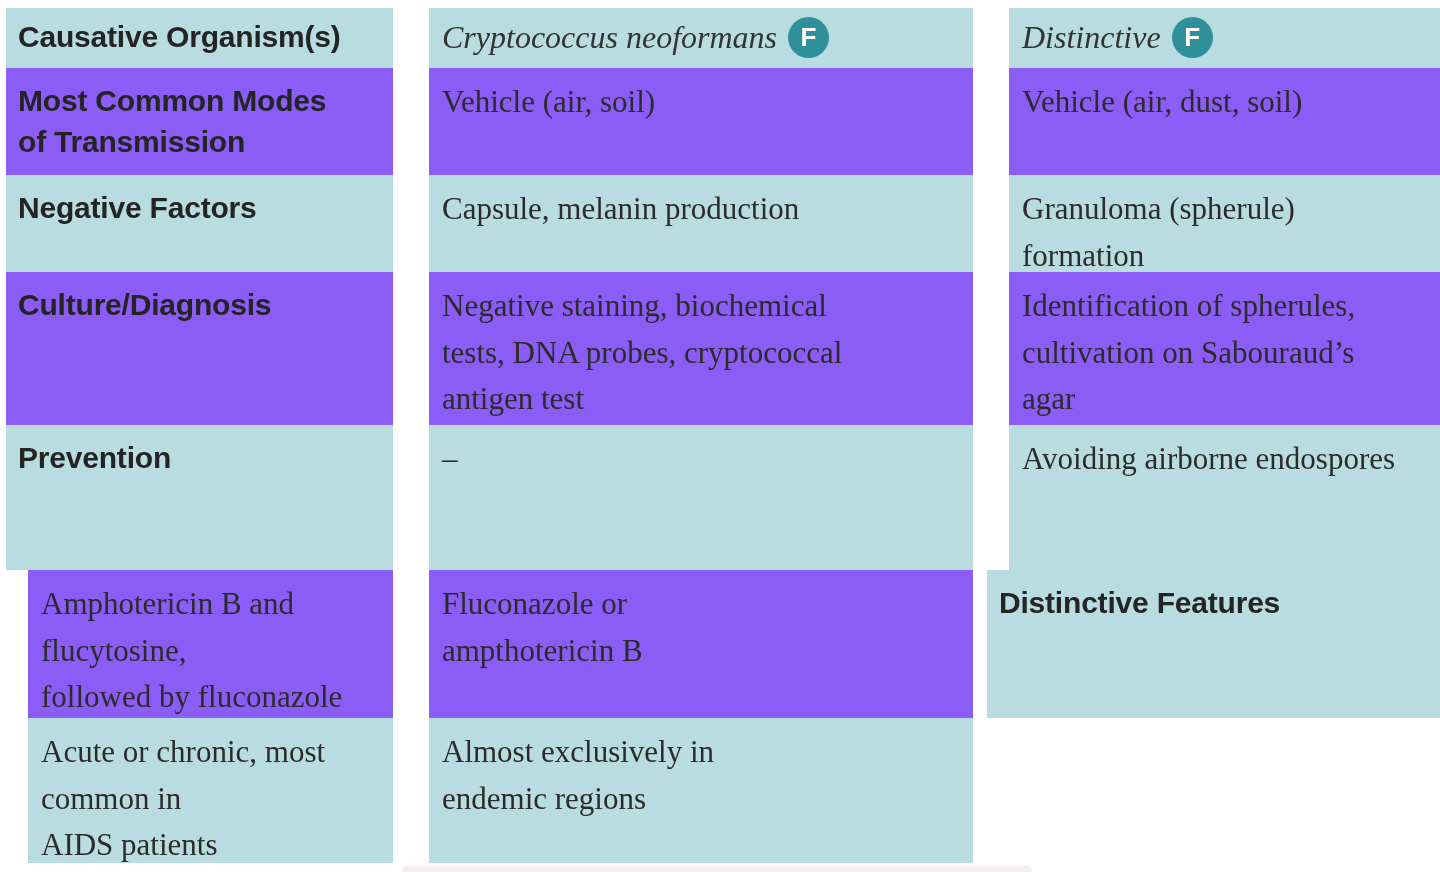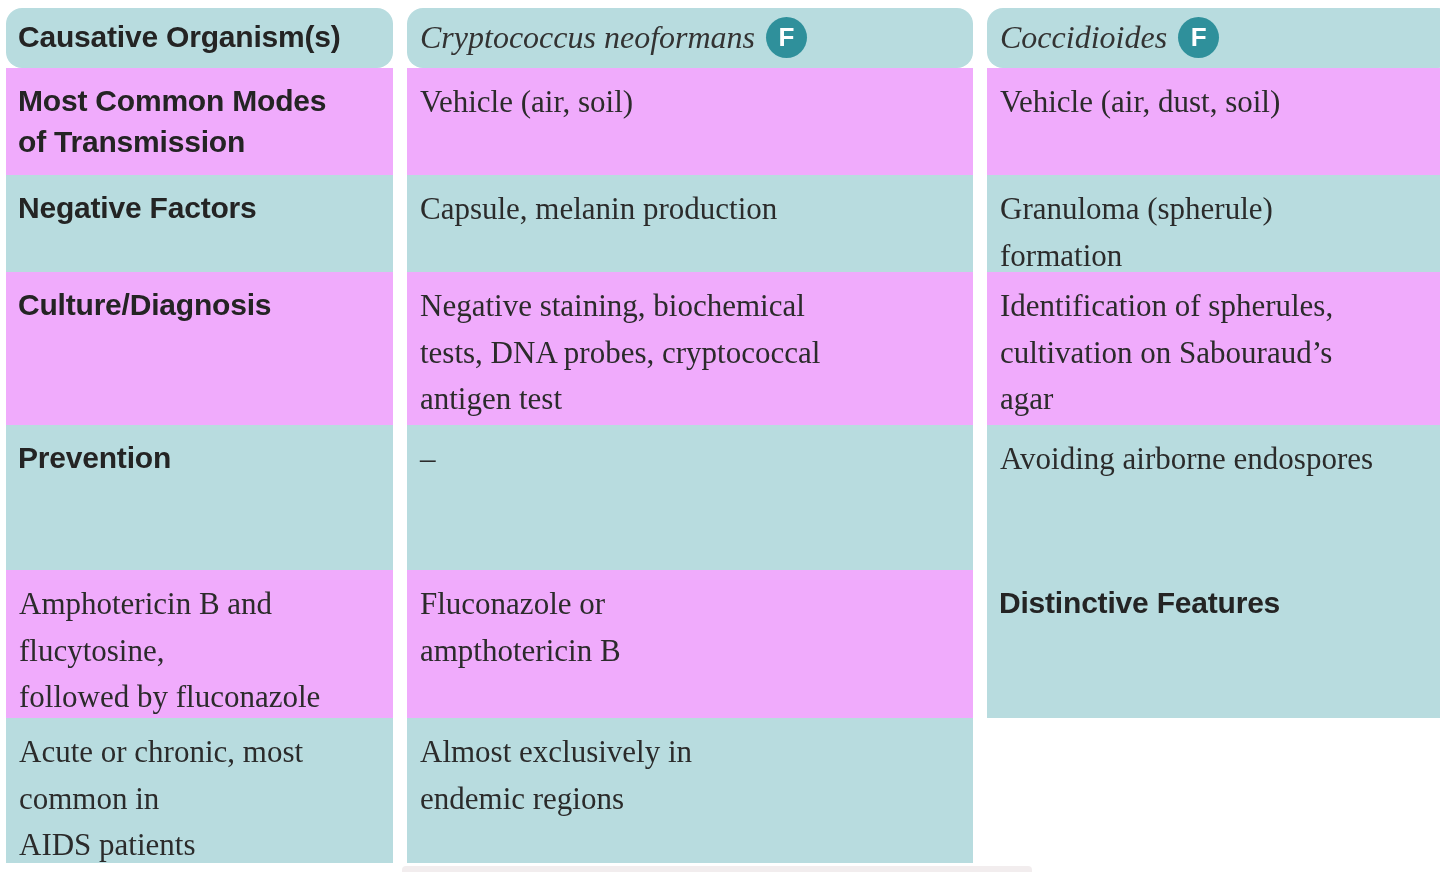--- a/index.html
+++ b/index.html
@@ -18,21 +18,21 @@
     top: 8px;
     display: grid;
     grid-template-columns: 387px 566px 467px;
     grid-template-rows: 60px 107px 97px 153px 145px 148px 145px;
     column-gap: 14px;
     row-gap: 0;
   }
 
   .cell { box-sizing: border-box; overflow: hidden; }
   .c-dark  { background: #b8dcdf; }
-  .c-light { background: #f0abfc; }
+  .c-light { background: #8b5cf6; }
 
   
   .label-cell {
     font-family: "Liberation Sans", sans-serif;
     font-weight: 700;
     font-size: 30px;
     line-height: 1.35;
     color: #242424;
     padding: 13px 8px 0 12px;
     white-space: pre-line;
@@ -40,29 +40,29 @@
   }
 
   
   .body-cell {
     font-family: "Liberation Serif", serif;
     font-size: 31px;
     line-height: 1.5;
     color: #2b2b2b;
     padding: 11px 8px 0 13px;
     white-space: pre-line;
+    margin-left: 22px;
   }
 
   
   .header-cell {
     display: flex;
     align-items: center;
     padding-top: 0;
     padding-bottom: 2px;
-    border-radius: 16px;
   }
   .label-cell.header-cell { white-space: normal; }
   .organism-name {
     font-family: "Liberation Serif", serif;
     font-style: italic;
     font-size: 32px;
     color: #333333;
     white-space: nowrap;
   }
 
@@ -97,21 +97,21 @@
 <body>
 
 <div class="table-wrap">
 
   <div class="cell c-dark label-cell header-cell">Causative Organism(s)</div>
   <div class="cell c-dark body-cell header-cell">
     <span class="organism-name">Cryptococcus neoformans</span>
     <span class="badge">F</span>
   </div>
   <div class="cell c-dark body-cell header-cell">
-    <span class="organism-name">Coccidioides</span>
+    <span class="organism-name">Distinctive</span>
     <span class="badge">F</span>
   </div>
 
   <div class="cell c-light label-cell">Most Common Modes
 of Transmission</div>
   <div class="cell c-light body-cell">Vehicle (air, soil)</div>
   <div class="cell c-light body-cell">Vehicle (air, dust, soil)</div>
 
   <div class="cell c-dark label-cell">Negative Factors</div>
   <div class="cell c-dark body-cell">Capsule, melanin production</div>

